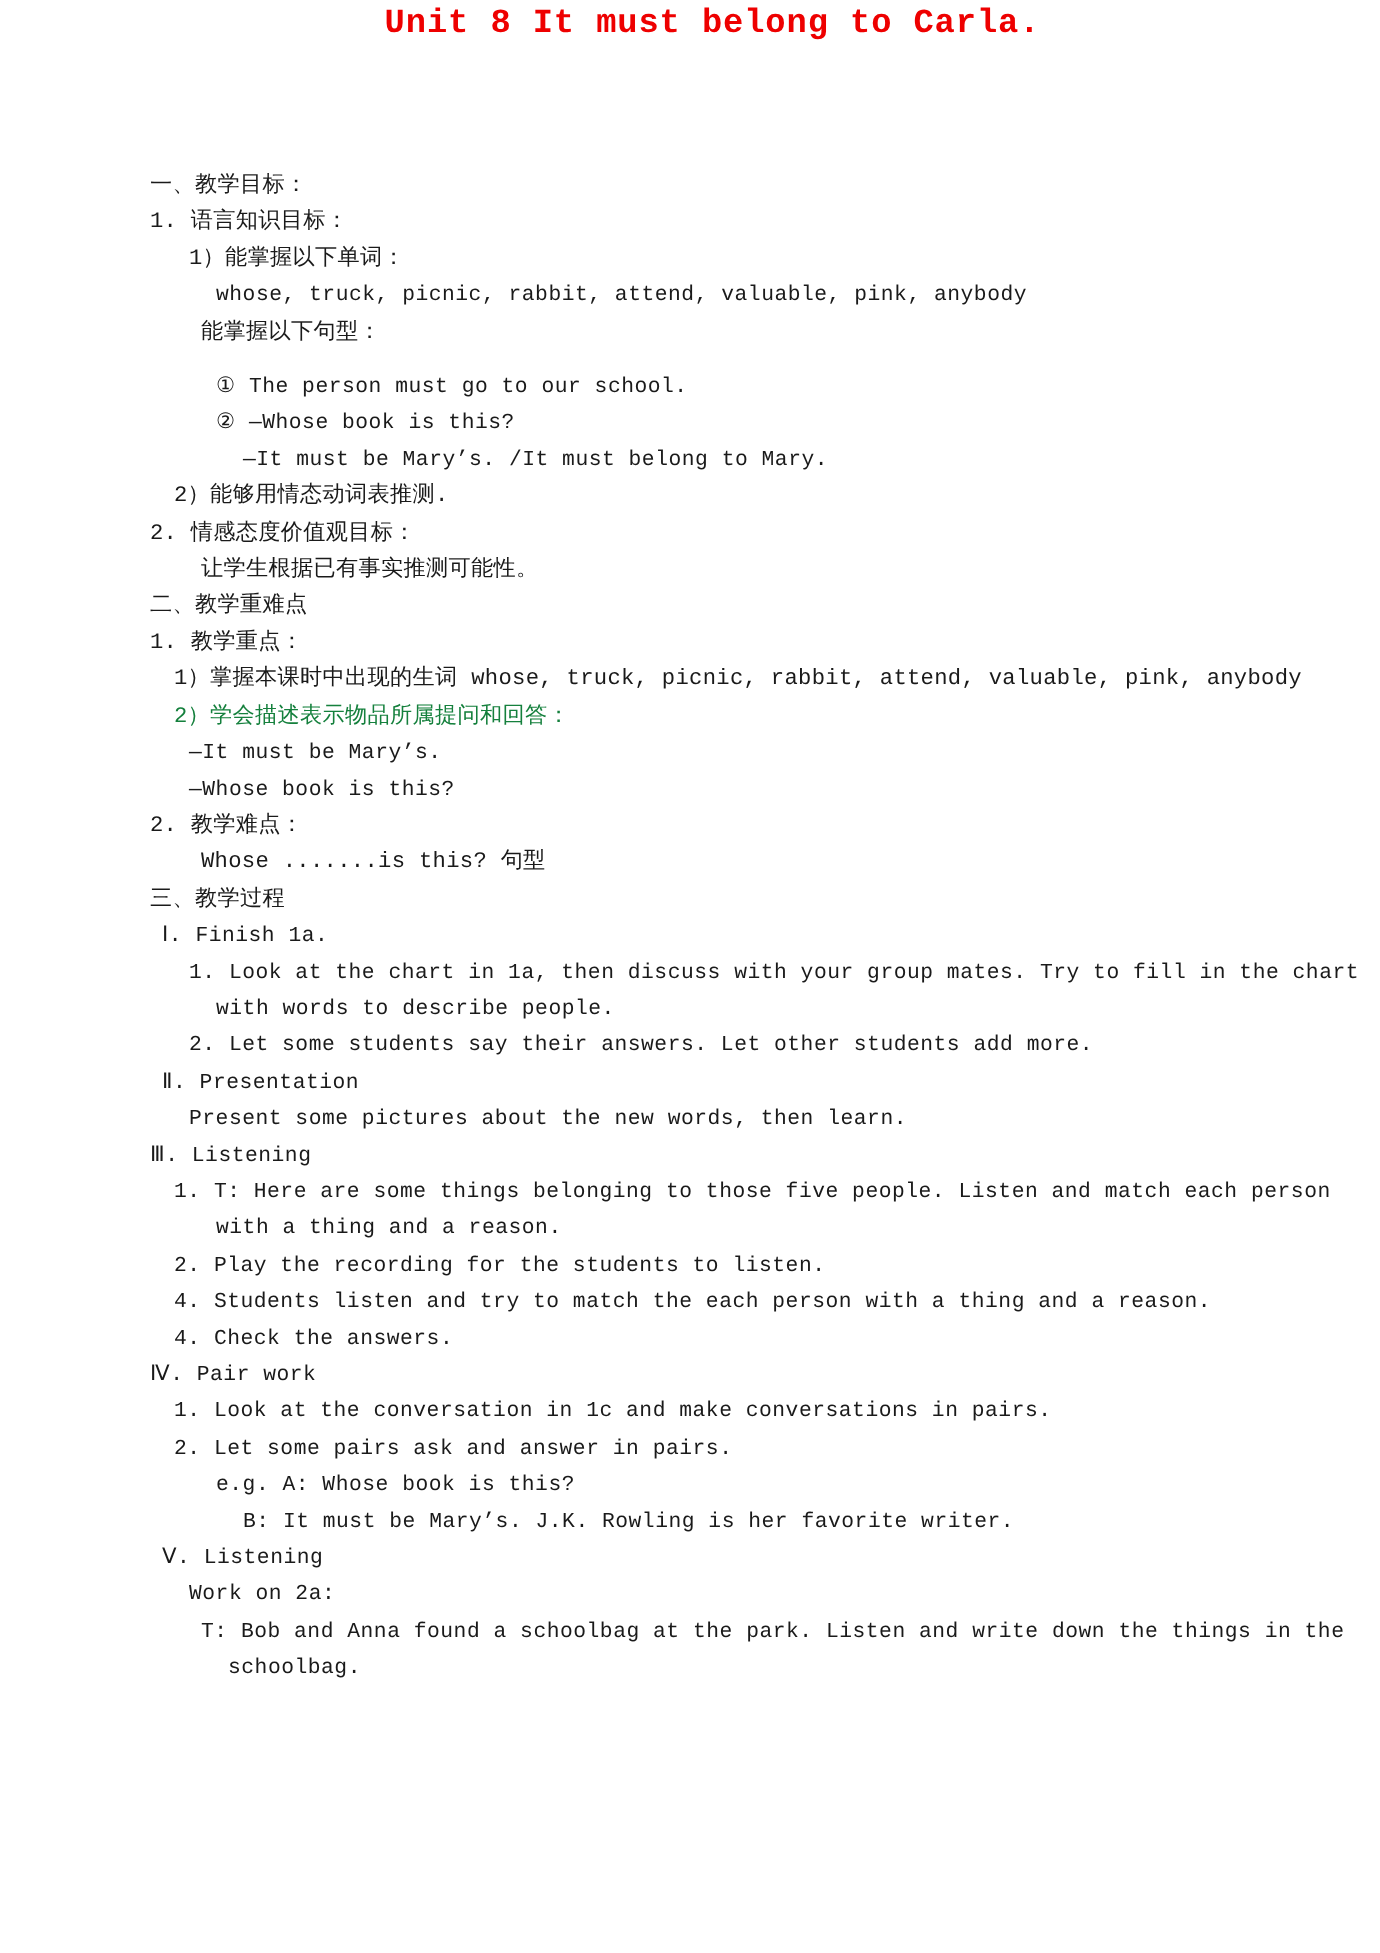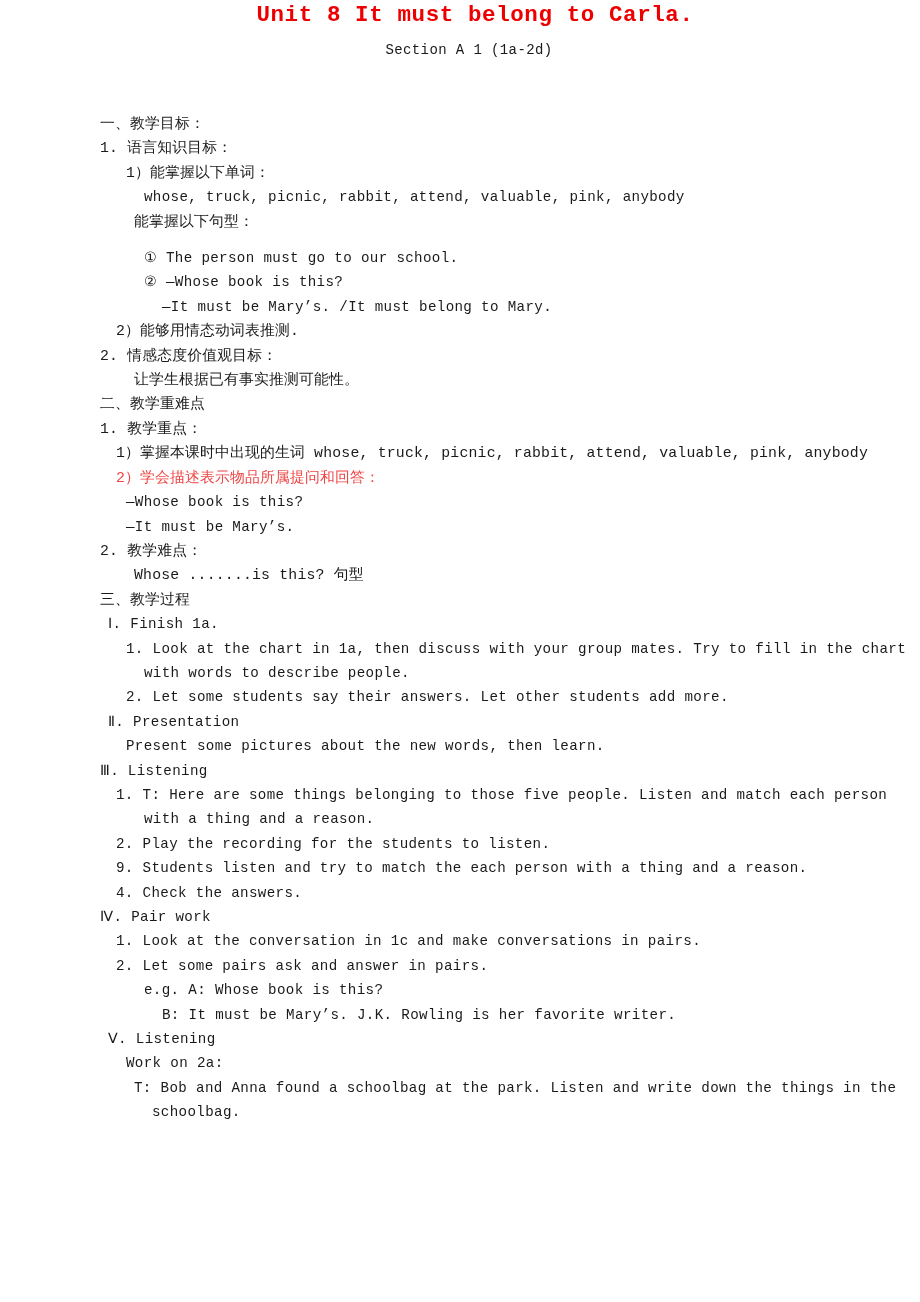--- a/index.html
+++ b/index.html
@@ -86,54 +86,53 @@
   .i6  { padding-left: 52px; }
   .i7  { padding-left: 62px; }
 </style>
 </head>
 <body>
 
 <div class="page">
 
   <h1 class="doc-title" style="color: rgb(238, 0, 0);">Unit 8 It must belong to Carla.</h1>
 
-  <div class="doc-subtitle" style="color: rgb(26, 26, 26);">Section A 1 (1a-2d)</div>
 
   <div class="doc-body">
       <div class="line cn i0" style="color: rgb(26, 26, 26);">一、教学目标：</div>
       <div class="line cn i0" style="color: rgb(26, 26, 26);">1. 语言知识目标：</div>
       <div class="line cn i3" style="color: rgb(26, 26, 26);">1）能掌握以下单词：</div>
       <div class="line en i5" style="color: rgb(26, 26, 26);">whose, truck, picnic, rabbit, attend, valuable, pink, anybody</div>
       <div class="line cn i4" style="color: rgb(26, 26, 26);">能掌握以下句型：</div>
       <div class="line en i5" style="color: rgb(26, 26, 26); margin-top: 12px;">① The person must go to our school.</div>
       <div class="line en i5" style="color: rgb(26, 26, 26);">② —Whose book is this?</div>
       <div class="line en i7" style="color: rgb(26, 26, 26);">—It must be Mary’s. /It must belong to Mary.</div>
       <div class="line cn i2" style="color: rgb(26, 26, 26);">2）能够用情态动词表推测.</div>
       <div class="line cn i0" style="color: rgb(26, 26, 26);">2. 情感态度价值观目标：</div>
       <div class="line cn i4" style="color: rgb(26, 26, 26);">让学生根据已有事实推测可能性。</div>
       <div class="line cn i0" style="color: rgb(26, 26, 26);">二、教学重难点</div>
       <div class="line cn i0" style="color: rgb(26, 26, 26);">1. 教学重点：</div>
       <div class="line cn i2" style="color: rgb(26, 26, 26);">1）掌握本课时中出现的生词 whose, truck, picnic, rabbit, attend, valuable, pink, anybody</div>
-      <div class="line cn i2" style="color: #ef4444;">2）学会描述表示物品所属提问和回答：</div>
+      <div class="line cn i2" style="color: #15803d;">2）学会描述表示物品所属提问和回答：</div>
+      <div class="line en i3" style="color: rgb(26, 26, 26);">—It must be Mary’s.</div>
       <div class="line en i3" style="color: rgb(26, 26, 26);">—Whose book is this?</div>
-      <div class="line en i3" style="color: rgb(26, 26, 26);">—It must be Mary’s.</div>
       <div class="line cn i0" style="color: rgb(26, 26, 26);">2. 教学难点：</div>
       <div class="line cn i4" style="color: rgb(26, 26, 26);">Whose .......is this? 句型</div>
       <div class="line cn i0" style="color: rgb(26, 26, 26);">三、教学过程</div>
       <div class="line en i1" style="color: rgb(26, 26, 26);">Ⅰ. Finish 1a.</div>
       <div class="line en i3" style="color: rgb(26, 26, 26);">1. Look at the chart in 1a, then discuss with your group mates. Try to fill in the chart</div>
       <div class="line en i5" style="color: rgb(26, 26, 26);">with words to describe people.</div>
       <div class="line en i3" style="color: rgb(26, 26, 26);">2. Let some students say their answers. Let other students add more.</div>
       <div class="line en i1" style="color: rgb(26, 26, 26);">Ⅱ. Presentation</div>
       <div class="line en i3" style="color: rgb(26, 26, 26);">Present some pictures about the new words, then learn.</div>
       <div class="line en i0" style="color: rgb(26, 26, 26);">Ⅲ. Listening</div>
       <div class="line en i2" style="color: rgb(26, 26, 26);">1. T: Here are some things belonging to those five people. Listen and match each person</div>
       <div class="line en i5" style="color: rgb(26, 26, 26);">with a thing and a reason.</div>
       <div class="line en i2" style="color: rgb(26, 26, 26);">2. Play the recording for the students to listen.</div>
-      <div class="line en i2" style="color: rgb(26, 26, 26);">9. Students listen and try to match the each person with a thing and a reason.</div>
+      <div class="line en i2" style="color: rgb(26, 26, 26);">4. Students listen and try to match the each person with a thing and a reason.</div>
       <div class="line en i2" style="color: rgb(26, 26, 26);">4. Check the answers.</div>
       <div class="line en i0" style="color: rgb(26, 26, 26);">Ⅳ. Pair work</div>
       <div class="line en i2" style="color: rgb(26, 26, 26);">1. Look at the conversation in 1c and make conversations in pairs.</div>
       <div class="line en i2" style="color: rgb(26, 26, 26);">2. Let some pairs ask and answer in pairs.</div>
       <div class="line en i5" style="color: rgb(26, 26, 26);">e.g. A: Whose book is this?</div>
       <div class="line en i7" style="color: rgb(26, 26, 26);">B: It must be Mary’s. J.K. Rowling is her favorite writer.</div>
       <div class="line en i1" style="color: rgb(26, 26, 26);">Ⅴ. Listening</div>
       <div class="line en i3" style="color: rgb(26, 26, 26);">Work on 2a:</div>
       <div class="line en i4" style="color: rgb(26, 26, 26);">T: Bob and Anna found a schoolbag at the park. Listen and write down the things in the</div>
       <div class="line en i6" style="color: rgb(26, 26, 26);">schoolbag.</div>

